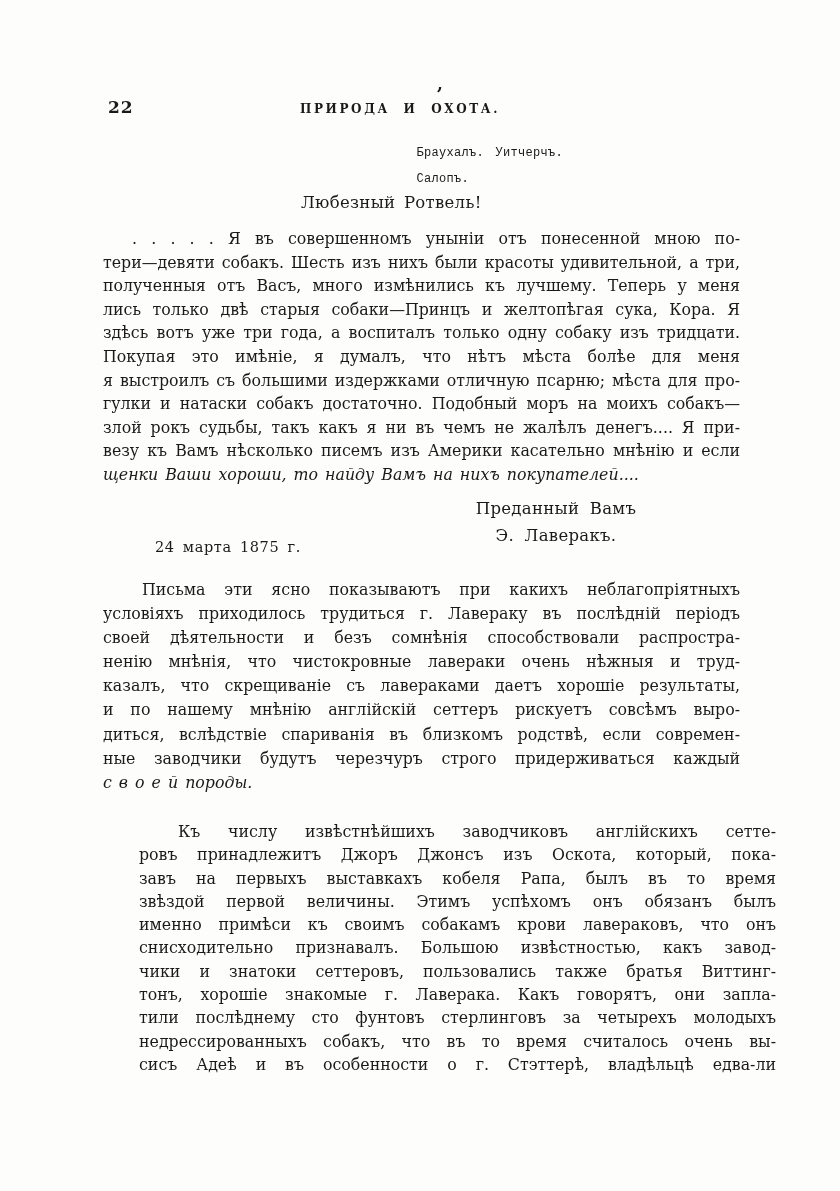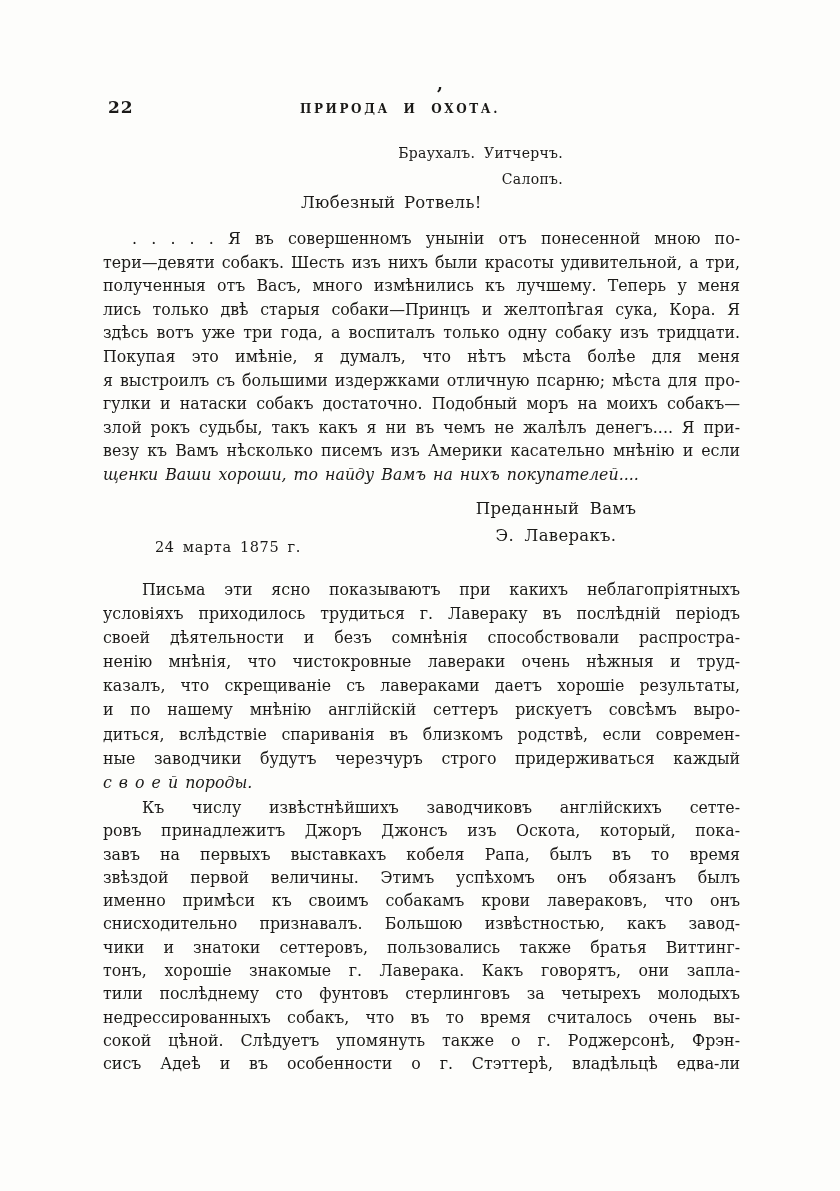--- a/index.html
+++ b/index.html
@@ -23,36 +23,36 @@
     font-size:12px; font-weight:700;
     letter-spacing:2.6px; word-spacing:7px;
   }
   .artifact {
     position:absolute; left:437px; top:74px;
     font-size:17px; font-weight:700;
   }
   
   .address {
     position:absolute; top:141px; right:277px;
-    text-align:right;
-    font-size:14px; line-height:25.5px;
-    letter-spacing:0.3px; word-spacing:4px;
+    text-align:left;
+    font-size:12px; line-height:25.5px;
+    letter-spacing:0.3px; word-spacing:4px;font-family:Liberation Mono, monospace;
   }
   .salutation {
     position:absolute; left:301px; top:193px;
     font-size:16.5px; letter-spacing:0.3px; word-spacing:3px;
   }
   
   .para {
     position:absolute; left:103px; width:637px;
     font-size:15.8px;
   }
   .p1 { top:227px; line-height:23.6px; }
   .p2 { top:578px; line-height:24.1px; }
-  .p3 { top:796px; line-height:23.3px; }
+  .p3 { top:820px; line-height:23.3px;margin-left:36px; }
   .line {
     text-align:justify;
     text-align-last:justify;
     overflow:hidden;
     white-space:normal;
     word-spacing:1px;
   }
   .p1 .line { height:23.6px; }
   .p2 .line { height:24.1px; }
   .p3 .line { height:23.3px; }
@@ -124,17 +124,16 @@
     <div class="line indent">Къ числу извѣстнѣйшихъ заводчиковъ англійскихъ сетте-</div>
     <div class="line">ровъ принадлежитъ Джоръ Джонсъ изъ Оскота, который, пока-</div>
     <div class="line">завъ на первыхъ выставкахъ кобеля Рапа, былъ въ то время</div>
     <div class="line">звѣздой первой величины. Этимъ успѣхомъ онъ обязанъ былъ</div>
     <div class="line">именно примѣси къ своимъ собакамъ крови лавераковъ, что онъ</div>
     <div class="line">снисходительно признавалъ. Большою извѣстностью, какъ завод-</div>
     <div class="line">чики и знатоки сеттеровъ, пользовались также братья Виттинг-</div>
     <div class="line">тонъ, хорошіе знакомые г. Лаверака. Какъ говорятъ, они запла-</div>
     <div class="line">тили послѣднему сто фунтовъ стерлинговъ за четырехъ молодыхъ</div>
     <div class="line">недрессированныхъ собакъ, что въ то время считалось очень вы-</div>
-    <div class="line">сокой цѣной. Слѣдуетъ упомянуть также о г. Роджерсонѣ, Фрэн-</div>
     <div class="line">сисъ Адеѣ и въ особенности о г. Стэттерѣ, владѣльцѣ едва-ли</div>
   </div>
 
 </div>
 
 </body></html>

